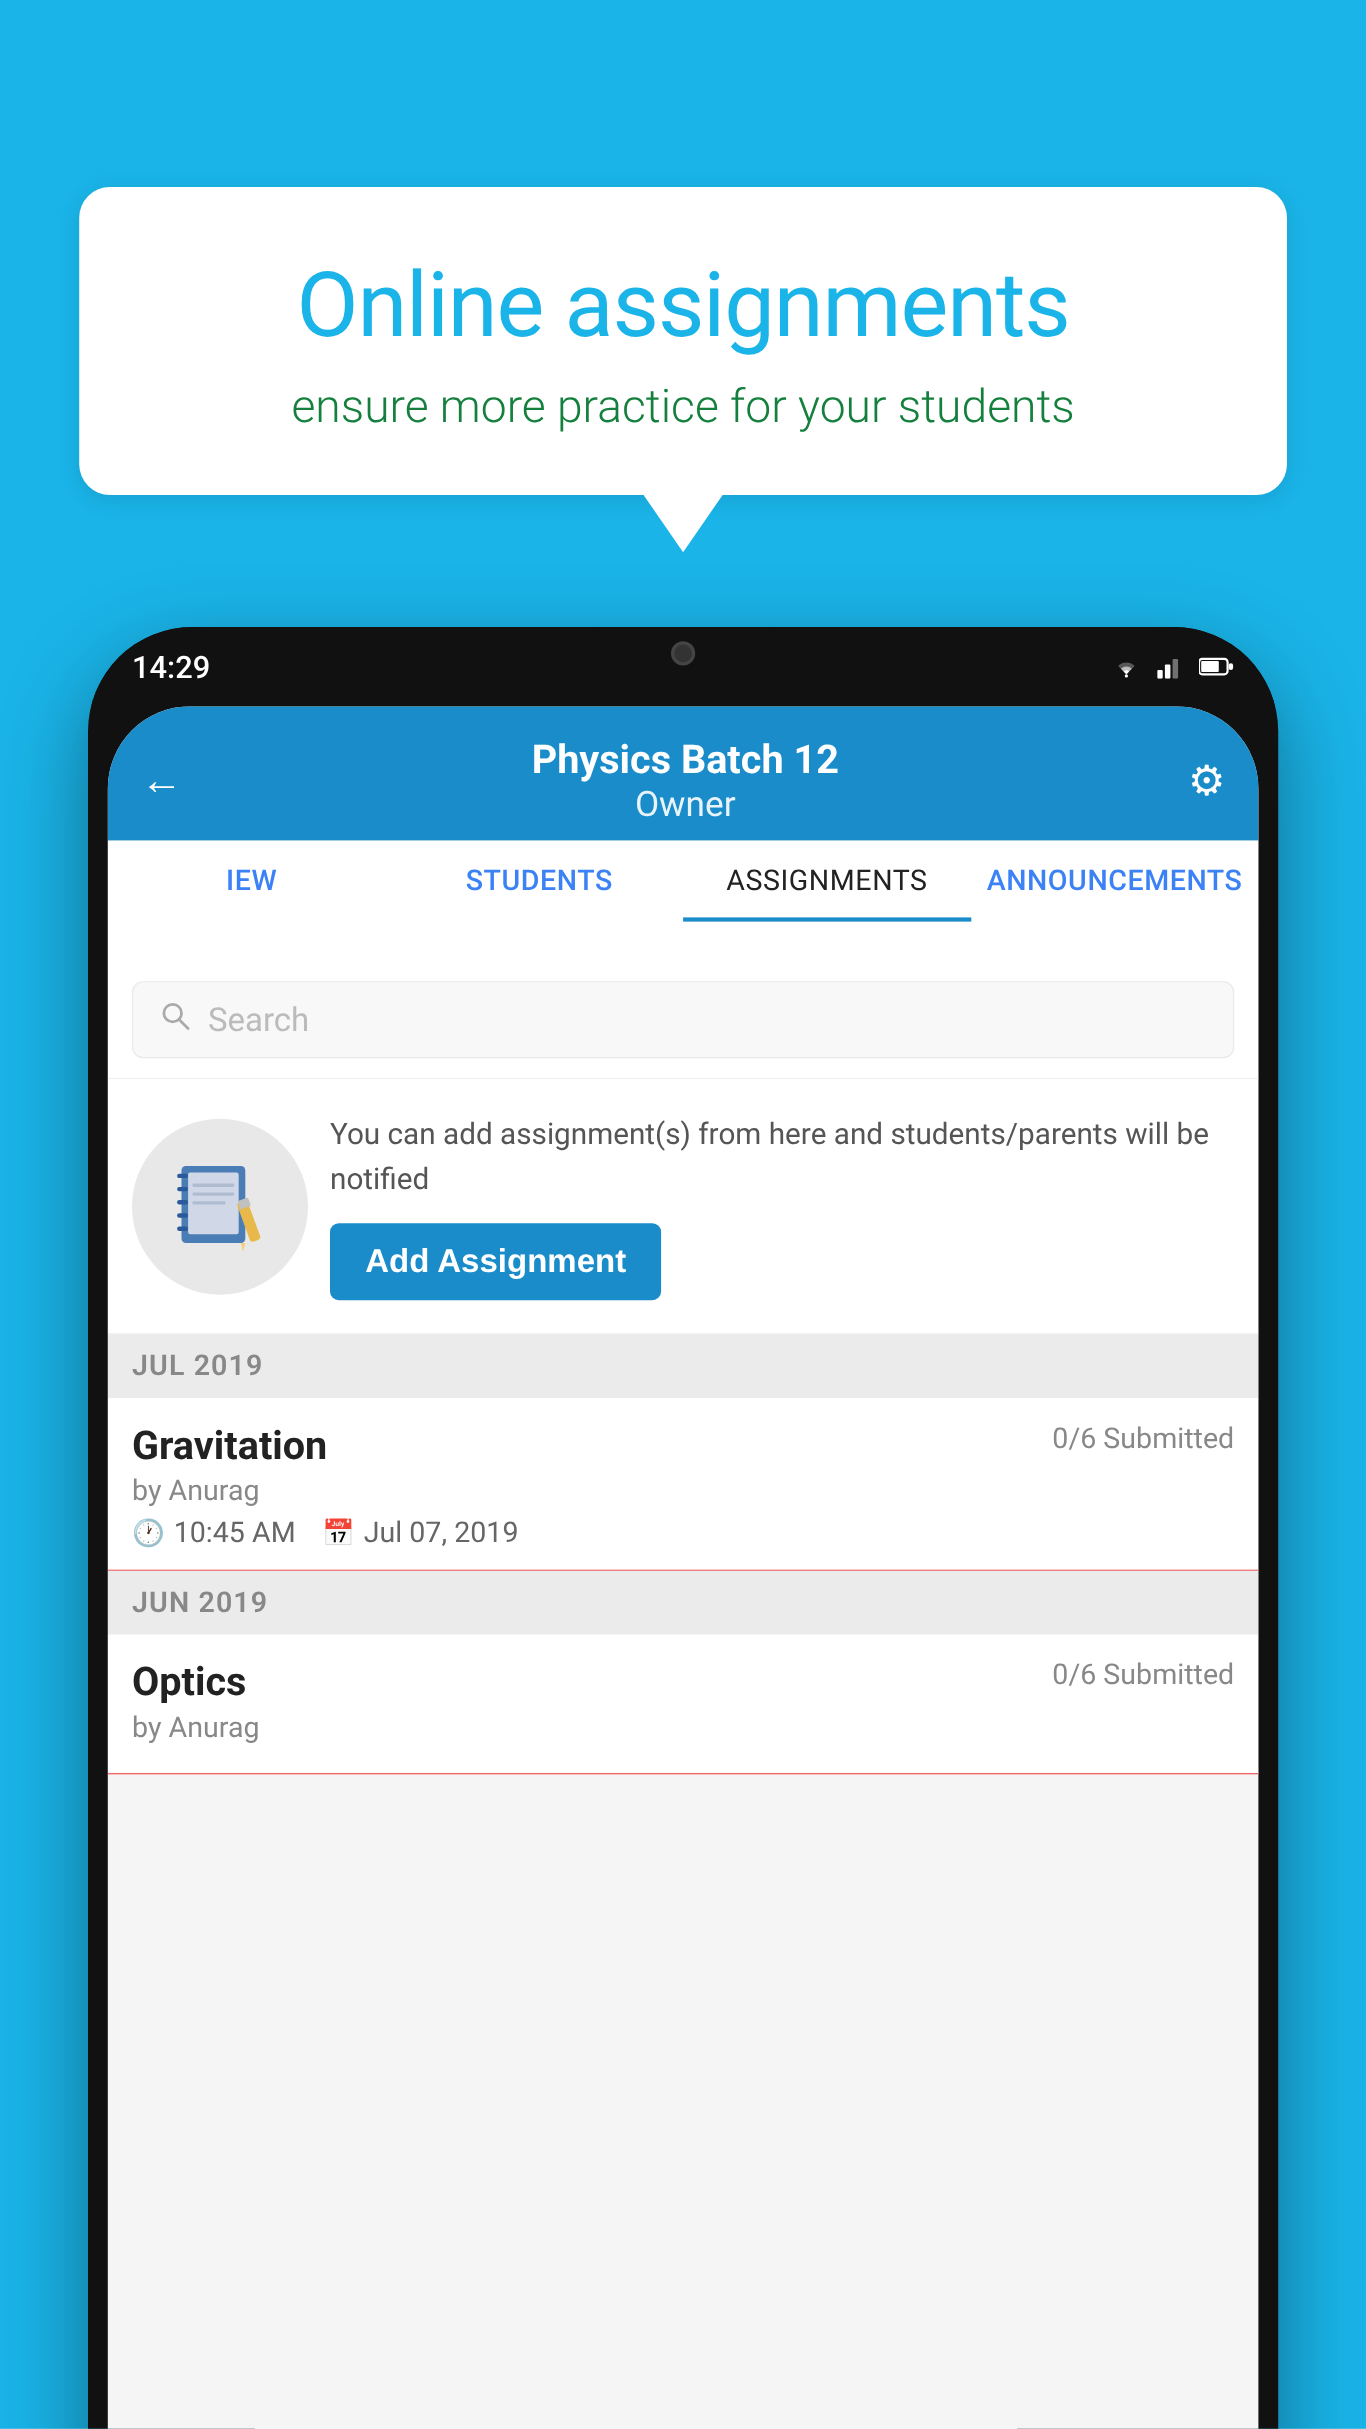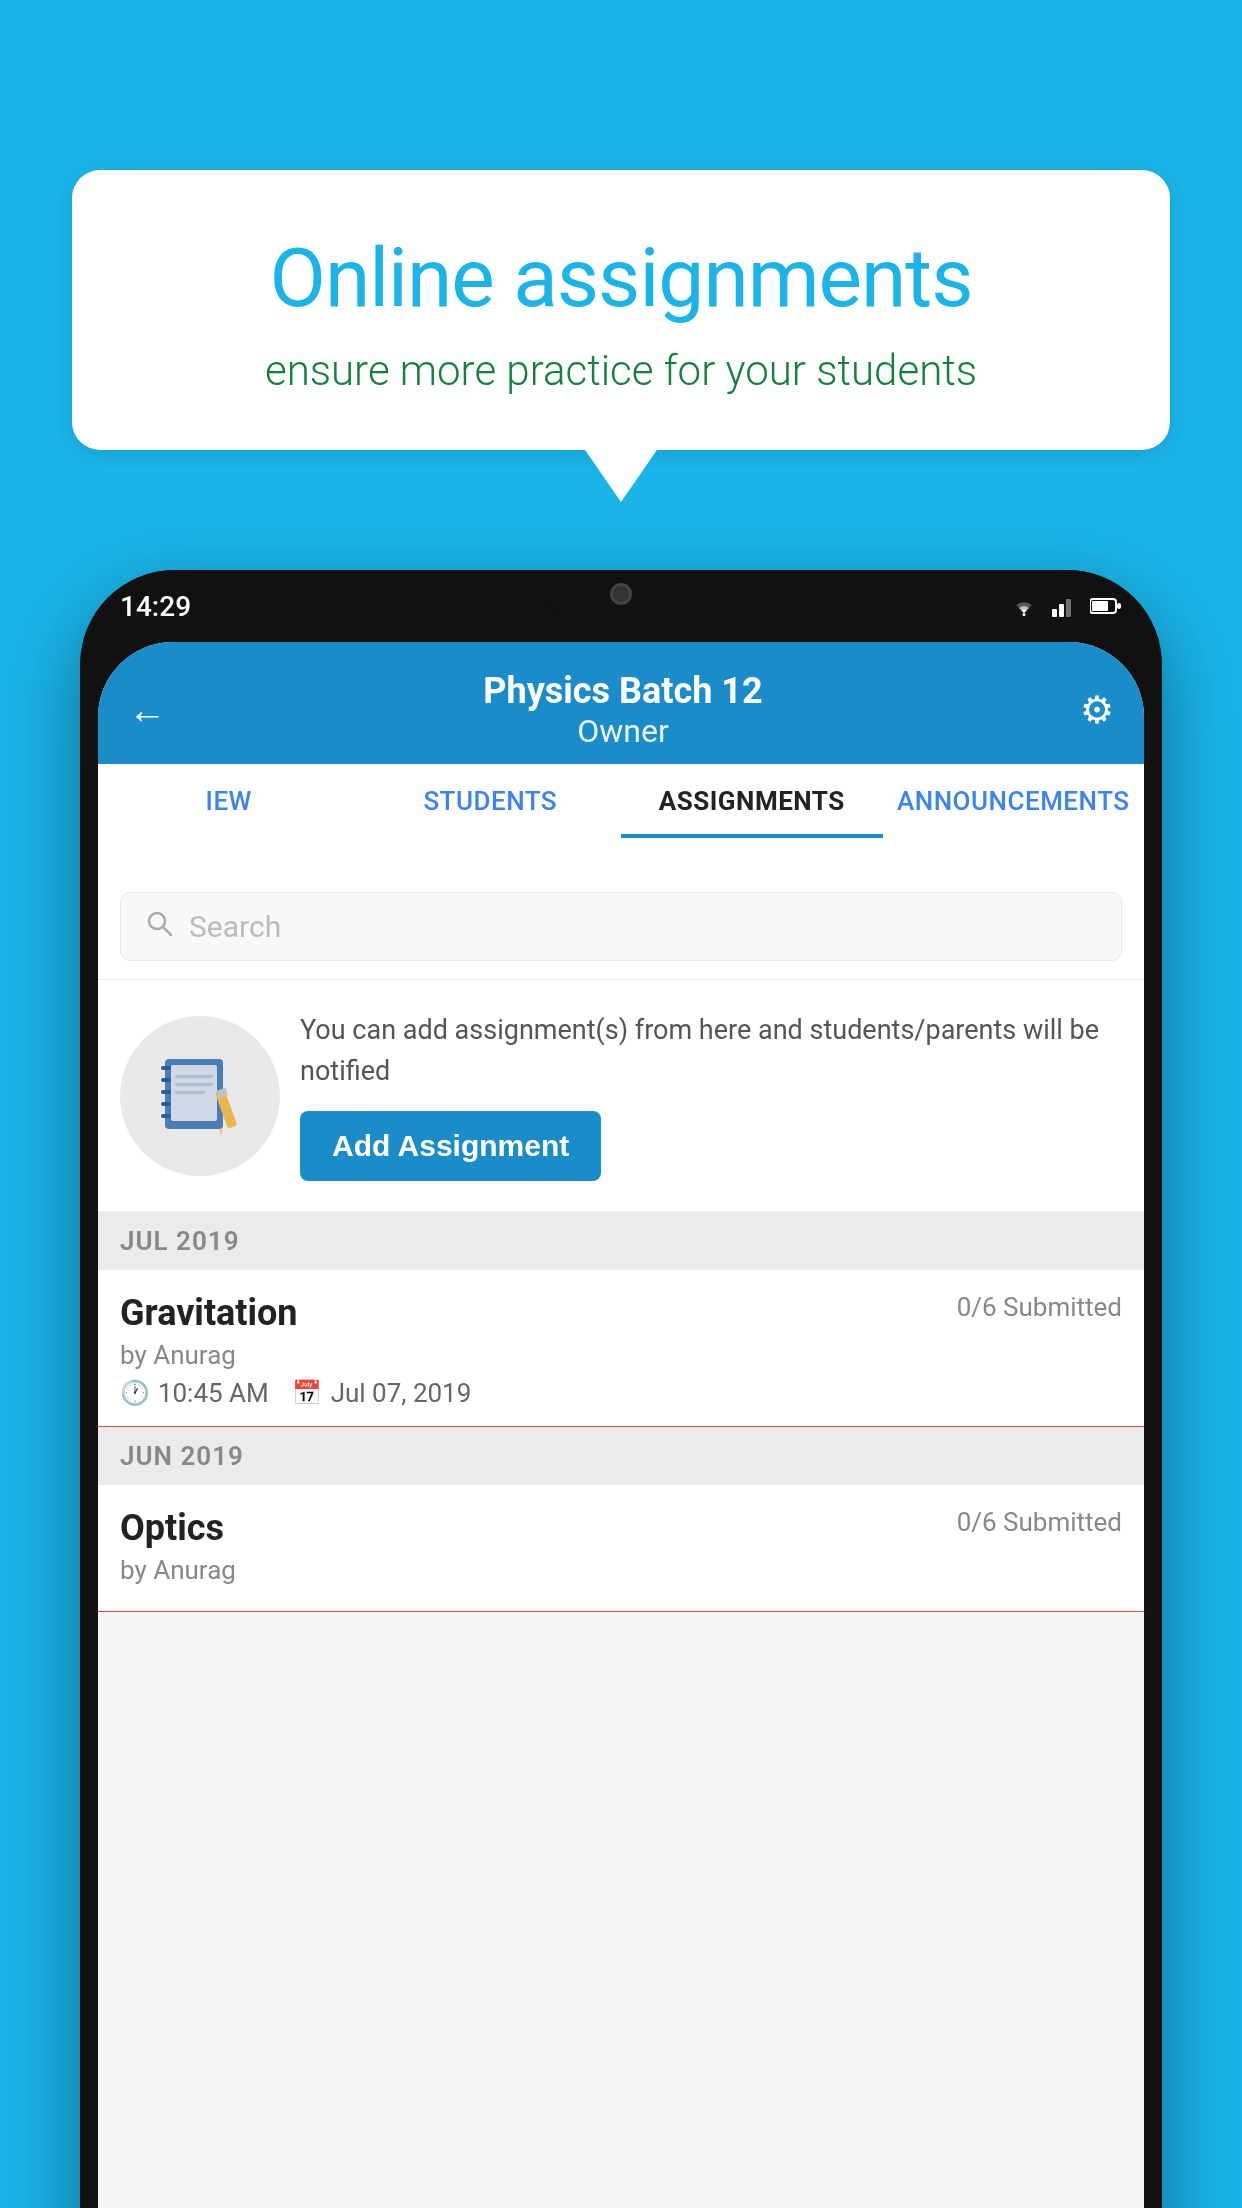--- a/index.html
+++ b/index.html
@@ -177,21 +177,21 @@
       font-size: 26px;
       color: #3b82f6;
       font-weight: 500;
       letter-spacing: 0.5px;
       border-bottom: 4px solid transparent;
       cursor: pointer;
     }
     .tab-item.active {
       color: #222;
       border-bottom: 4px solid #1a8cca;
-      font-weight: 700;
+      font-weight: 400;
     }
 
     
     .search-container {
       padding: 22px 22px 18px;
       background: white;
       border-bottom: 1px solid #eee;
     }
     .search-bar {
       display: flex;

